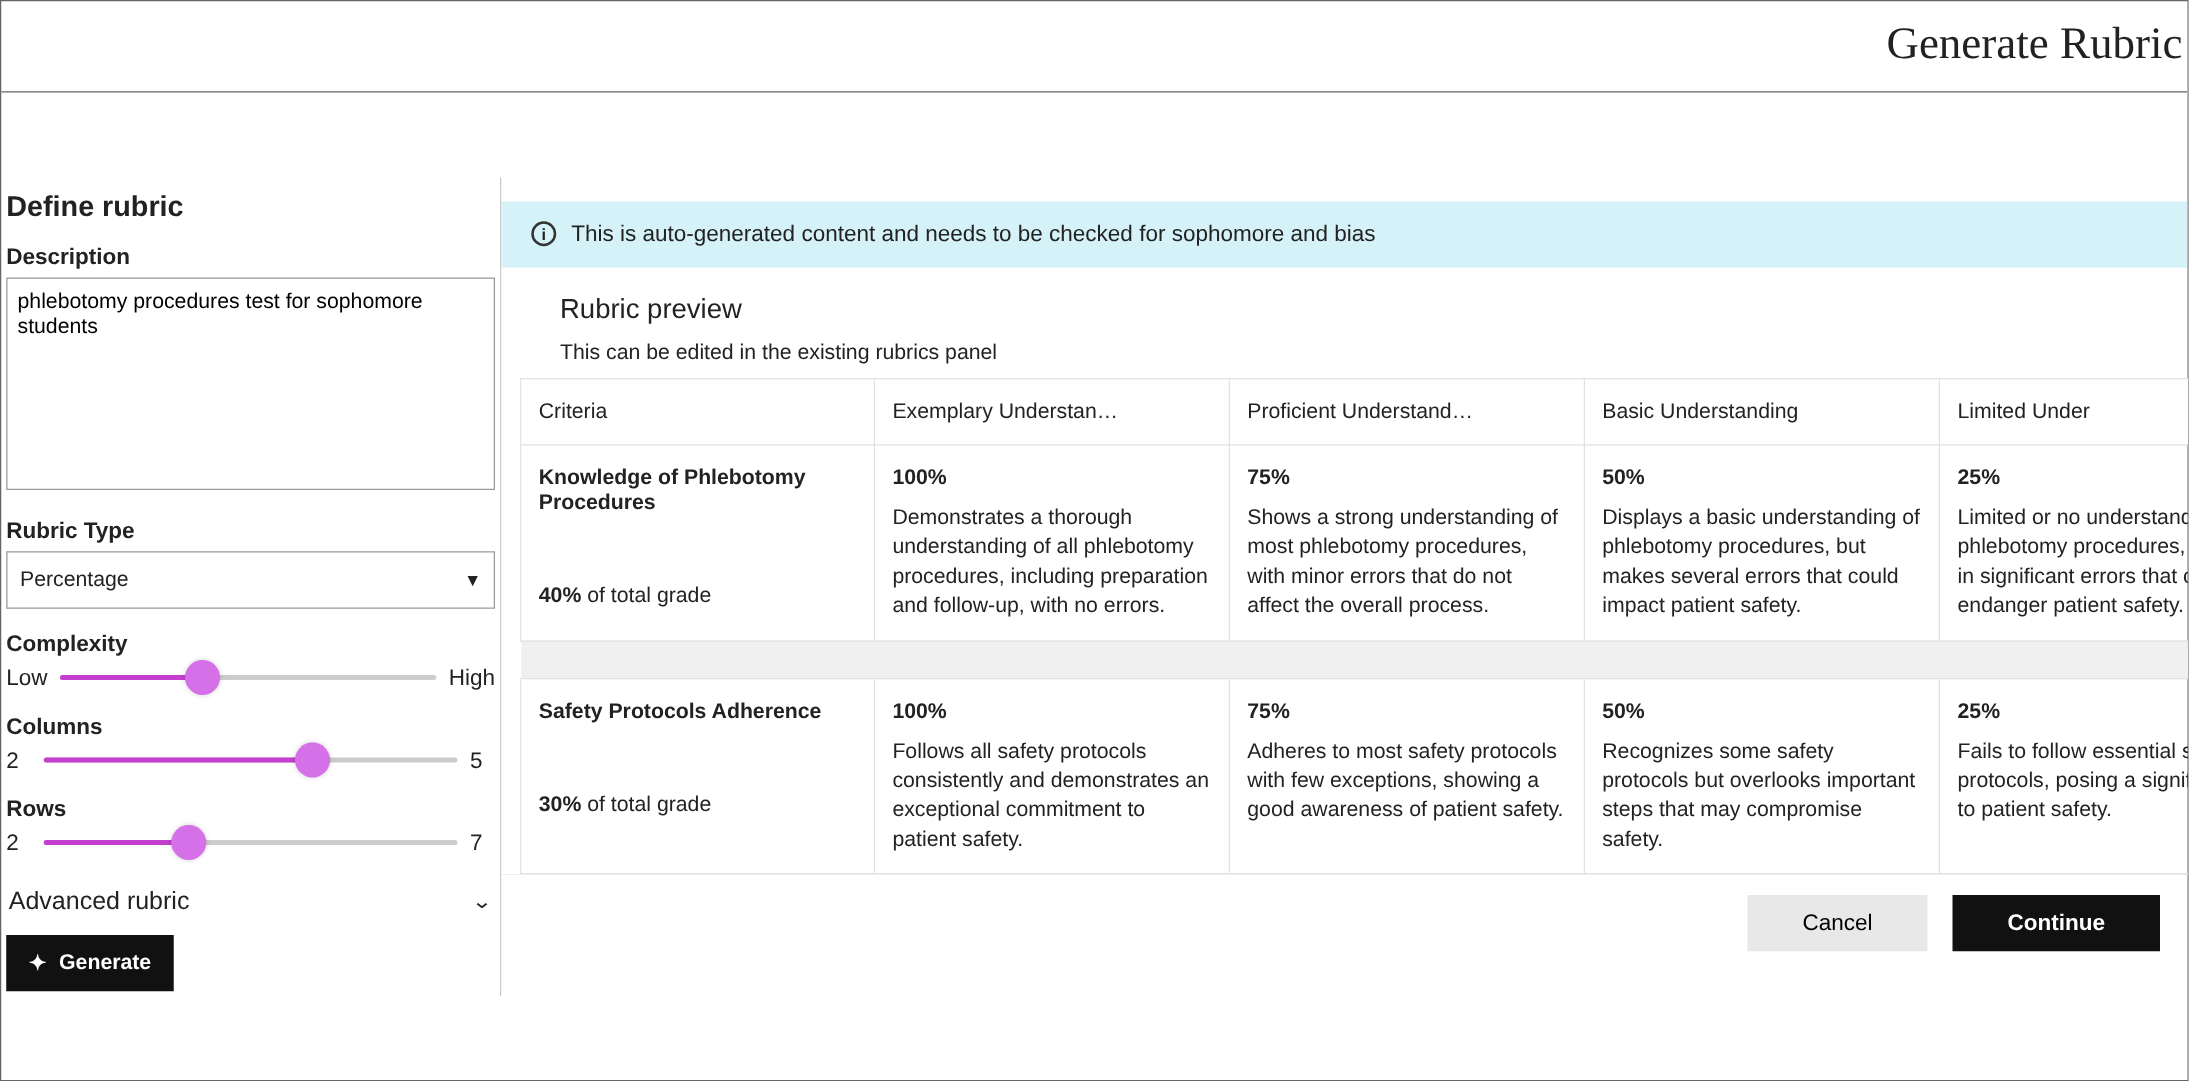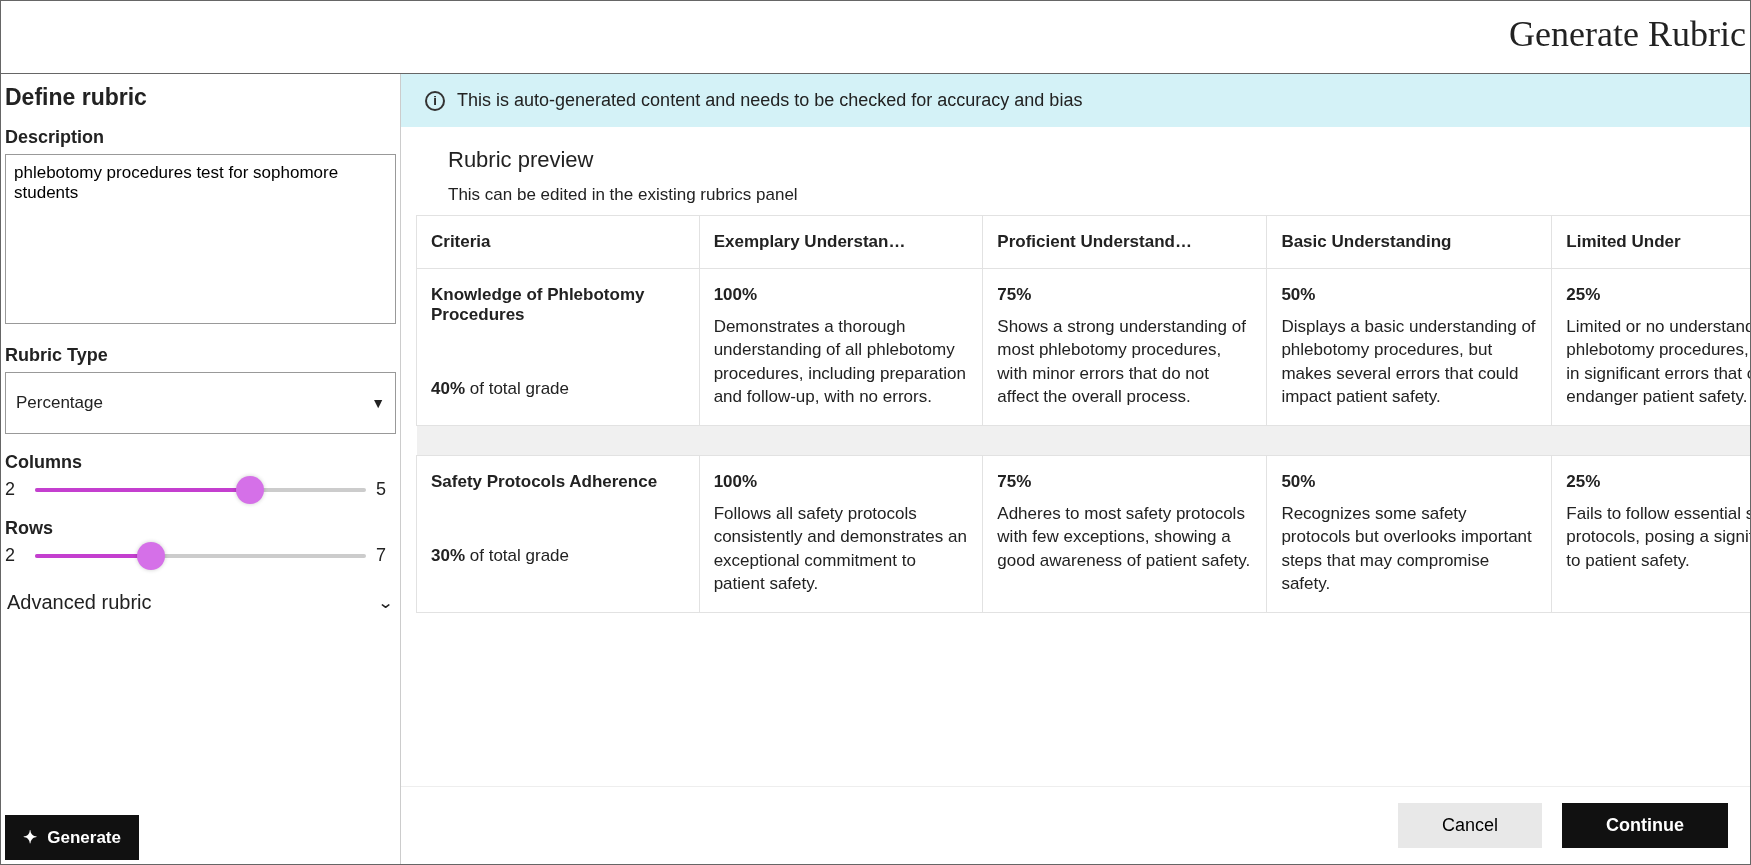--- a/index.html
+++ b/index.html
@@ -1,28 +1,28 @@
 <!DOCTYPE html>
 <html><head>
 <meta charset="utf-8">
 <style>
 *{box-sizing:border-box;margin:0;padding:0;}
 body{font-family:"Segoe UI",Arial,sans-serif;font-size:15px;color:#222;}
 .app{width:1751px;height:865px;border:1px solid #666;display:flex;flex-direction:column;overflow:hidden;}
 .page-title{font-family:Georgia,"Times New Roman",serif;font-size:36px;font-weight:500;padding:12px 4px 18px 4px;border-bottom:1px solid #666;text-align:right;}
-.body{flex:1;display:flex;overflow:hidden;}
+.body{flex:1;display:flex;overflow:hidden;align-items:center;}
 .left{width:400px;border-right:1px solid #ccc;display:flex;flex-direction:column;}
 .left-scroll{flex:1;overflow-y:auto;padding:0 4px 4px 4px;position:relative;}
 .left-scroll::-webkit-scrollbar{width:18px;}
 .left-scroll::-webkit-scrollbar-track{background:#f0f0f0;}
 .left-scroll::-webkit-scrollbar-thumb{background:#b8b8b8;}
 .section-title{font-size:23px;font-weight:600;margin:10px 0 16px 0;}
 .field-label{font-size:18px;margin-bottom:6px;font-weight:bold;}
 .textarea{width:100%;height:170px;border:1px solid #999;padding:8px;font-family:inherit;font-size:17px;resize:none;}
-.select{width:100%;height:62px;border:1px solid #999;padding:4px 10px;font-size:17px;display:flex;align-items:center;justify-content:space-between;background:#fff;cursor:pointer;}
+.select{width:100%;height:46px;border:1px solid #999;padding:4px 10px;font-size:17px;display:flex;align-items:center;justify-content:space-between;background:#fff;cursor:pointer;}
 .select .caret{font-size:14px;}
 .field{margin-bottom:18px;}
 .slider-row{display:flex;align-items:center;gap:10px;}
 .slider-track{flex:1;height:4px;background:#ccc;position:relative;border-radius:2px;}
 .slider-fill{position:absolute;left:0;top:0;height:100%;background:#c43fcf;border-radius:2px;}
 .slider-thumb{position:absolute;top:50%;width:28px;height:28px;background:#d570e8;border-radius:50%;transform:translate(-50%,-50%);box-shadow:0 0 4px rgba(0,0,0,.2);}
 .end-label{font-size:18px;min-width:20px;}
 .adv{display:flex;align-items:center;justify-content:space-between;font-size:20px;font-weight:500;padding:6px 2px;cursor:pointer;}
 .gen-row{padding:4px;}
 .gen-btn{background:#111;color:#fff;border:none;padding:12px 18px;font-size:17px;font-weight:600;display:inline-flex;align-items:center;gap:10px;cursor:pointer;}
@@ -31,21 +31,21 @@
 .preview{flex:1;overflow:hidden;display:flex;flex-direction:column;margin-left:15px;}
 .preview-head{padding:20px 32px 10px 32px;}
 .preview-title{font-size:22px;font-weight:500;margin-bottom:12px;}
 .preview-sub{font-size:17px;}
 .table-wrap{flex:1;overflow:auto;padding:0 0 0 0;}
 .table-wrap::-webkit-scrollbar{width:18px;height:18px;}
 .table-wrap::-webkit-scrollbar-track{background:#f0f0f0;}
 .table-wrap::-webkit-scrollbar-thumb{background:#b8b8b8;}
 table{border-collapse:collapse;min-width:1420px;}
 th,td{padding:16px 14px;text-align:left;vertical-align:top;border:1px solid #e2e2e2;}
-th{font-size:17px;font-weight:700;background:#fff;}
+th{font-size:17px;font-weight:400;background:#fff;}
 .crit-col{width:300px;}
 .lvl-col{width:300px;}
 .crit-name{font-weight:700;font-size:17px;margin-bottom:54px;}
 .crit-weight{font-size:17px;}
 .crit-weight b{font-weight:700;}
 .cell-pct{font-weight:700;font-size:17px;margin-bottom:10px;}
 .cell-desc{font-size:17px;line-height:1.38;}
 .gap-row td{background:#f0f0f0;height:30px;border-left:none;border-right:none;padding:0;}
 .footer{padding:16px 22px;display:flex;justify-content:flex-end;gap:20px;border-top:1px solid #eee;}
 .btn{padding:12px 44px;font-size:18px;border:none;cursor:pointer;}
@@ -71,20 +71,31 @@
         </div>
 
         <div class="field">
           <div class="field-label">Rubric Type</div>
           <div class="select">
             <span>Percentage</span>
             <span class="caret">▼</span>
           </div>
         </div>
 
+        <div class="field">
+          <div class="field-label">Complexity</div>
+          <div class="slider-row">
+            <span class="end-label">Low</span>
+            <div class="slider-track">
+              <div class="slider-fill" style="width:38%"></div>
+              <div class="slider-thumb" style="left:38%"></div>
+            </div>
+            <span class="end-label">High</span>
+          </div>
+        </div>
 
         <div class="field">
           <div class="field-label">Columns</div>
           <div class="slider-row">
             <span class="end-label">2</span>
             <div class="slider-track">
               <div class="slider-fill" style="width:65%"></div>
               <div class="slider-thumb" style="left:65%"></div>
             </div>
             <span class="end-label">5</span>
@@ -113,21 +124,21 @@
         <button class="gen-btn">
           <span>✦</span>
           <span>Generate</span>
         </button>
       </div>
     </div>
 
     <div class="right">
       <div class="banner">
         <span class="info-icon">i</span>
-        <span>This is auto-generated content and needs to be checked for accuracy and bias</span>
+        <span>This is auto-generated content and needs to be checked for sophomore and bias</span>
       </div>
 
       <div class="preview">
         <div class="preview-head">
           <div class="preview-title">Rubric preview</div>
           <div class="preview-sub">This can be edited in the existing rubrics panel</div>
         </div>
 
         <div class="table-wrap">
           <table>

